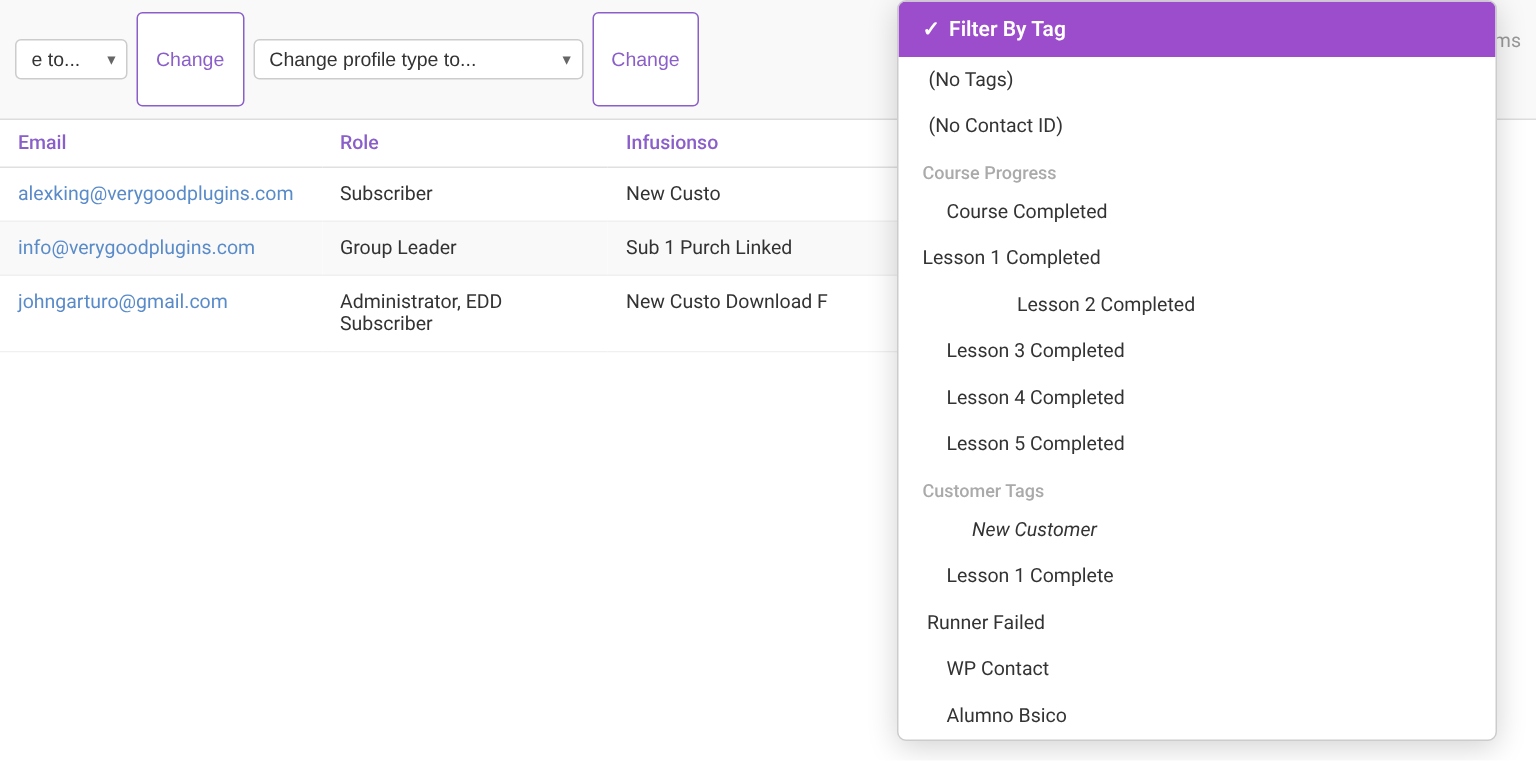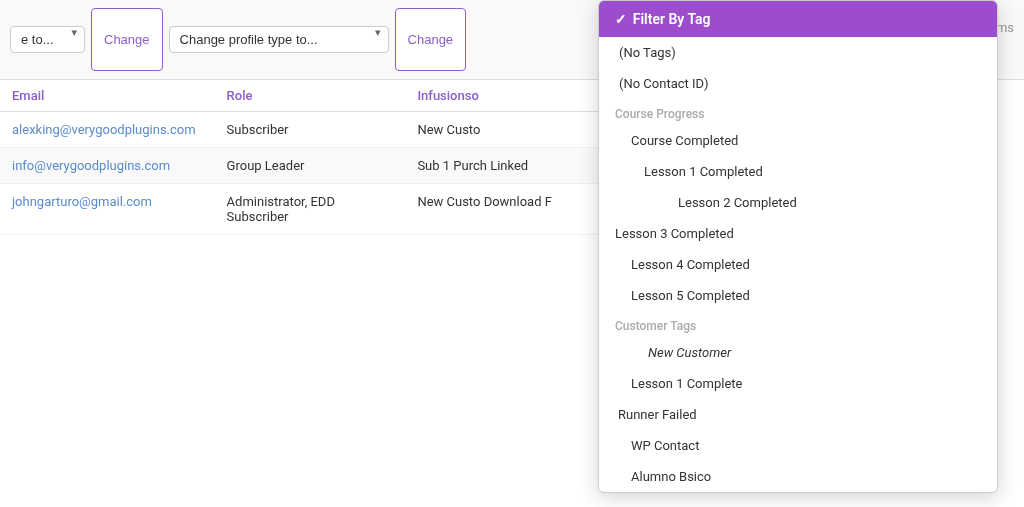--- a/index.html
+++ b/index.html
@@ -19,21 +19,21 @@
       display: flex;
       align-items: center;
       padding: 8px 10px;
       background: #f9f9f9;
       border-bottom: 1px solid #ddd;
       gap: 8px;
     }
     .select-wrapper {
       position: relative;
       display: inline-flex;
-      align-items: flex-start;
+      align-items: center;
     }
     .dropdown-select {
       appearance: none;
       border: 1px solid #ccc;
       border-radius: 4px;
       padding: 5px 30px 5px 10px;
       font-size: 13px;
       background: #fff;
       cursor: pointer;
       color: #333;
@@ -208,23 +208,23 @@
     <span>✓</span>
     <span>Filter By Tag</span>
   </div>
 
   <div class="dropdown-item">(No Tags)</div>
   <div class="dropdown-item">(No Contact ID)</div>
 
   <div class="dropdown-section-label">Course Progress</div>
 
   <div class="dropdown-item" style="padding-left:32px;">Course Completed</div>
-  <div class="dropdown-item" style="padding-left:45px;">Lesson 1 Completed</div>
+  <div class="dropdown-item" style="padding-left:16px;">Lesson 1 Completed</div>
   <div class="dropdown-item" style="padding-left:32px;margin-left:47px;">Lesson 2 Completed</div>
-  <div class="dropdown-item" style="padding-left:16px;">Lesson 3 Completed</div>
+  <div class="dropdown-item" style="padding-left:32px;">Lesson 3 Completed</div>
   <div class="dropdown-item" style="padding-left:32px;">Lesson 4 Completed</div>
   <div class="dropdown-item" style="padding-left:32px;">Lesson 5 Completed</div>
 
   <div class="dropdown-section-label">Customer Tags</div>
 
   <div class="dropdown-item" style="padding-left:49px;font-style:italic;">New Customer</div>
   <div class="dropdown-item" style="padding-left:32px;">Lesson 1 Complete</div>
   <div class="dropdown-item" style="padding-left:19px;">Runner Failed</div>
   <div class="dropdown-item" style="padding-left:32px;">WP Contact</div>
   <div class="dropdown-item" style="padding-left:32px;">Alumno Bsico</div>

